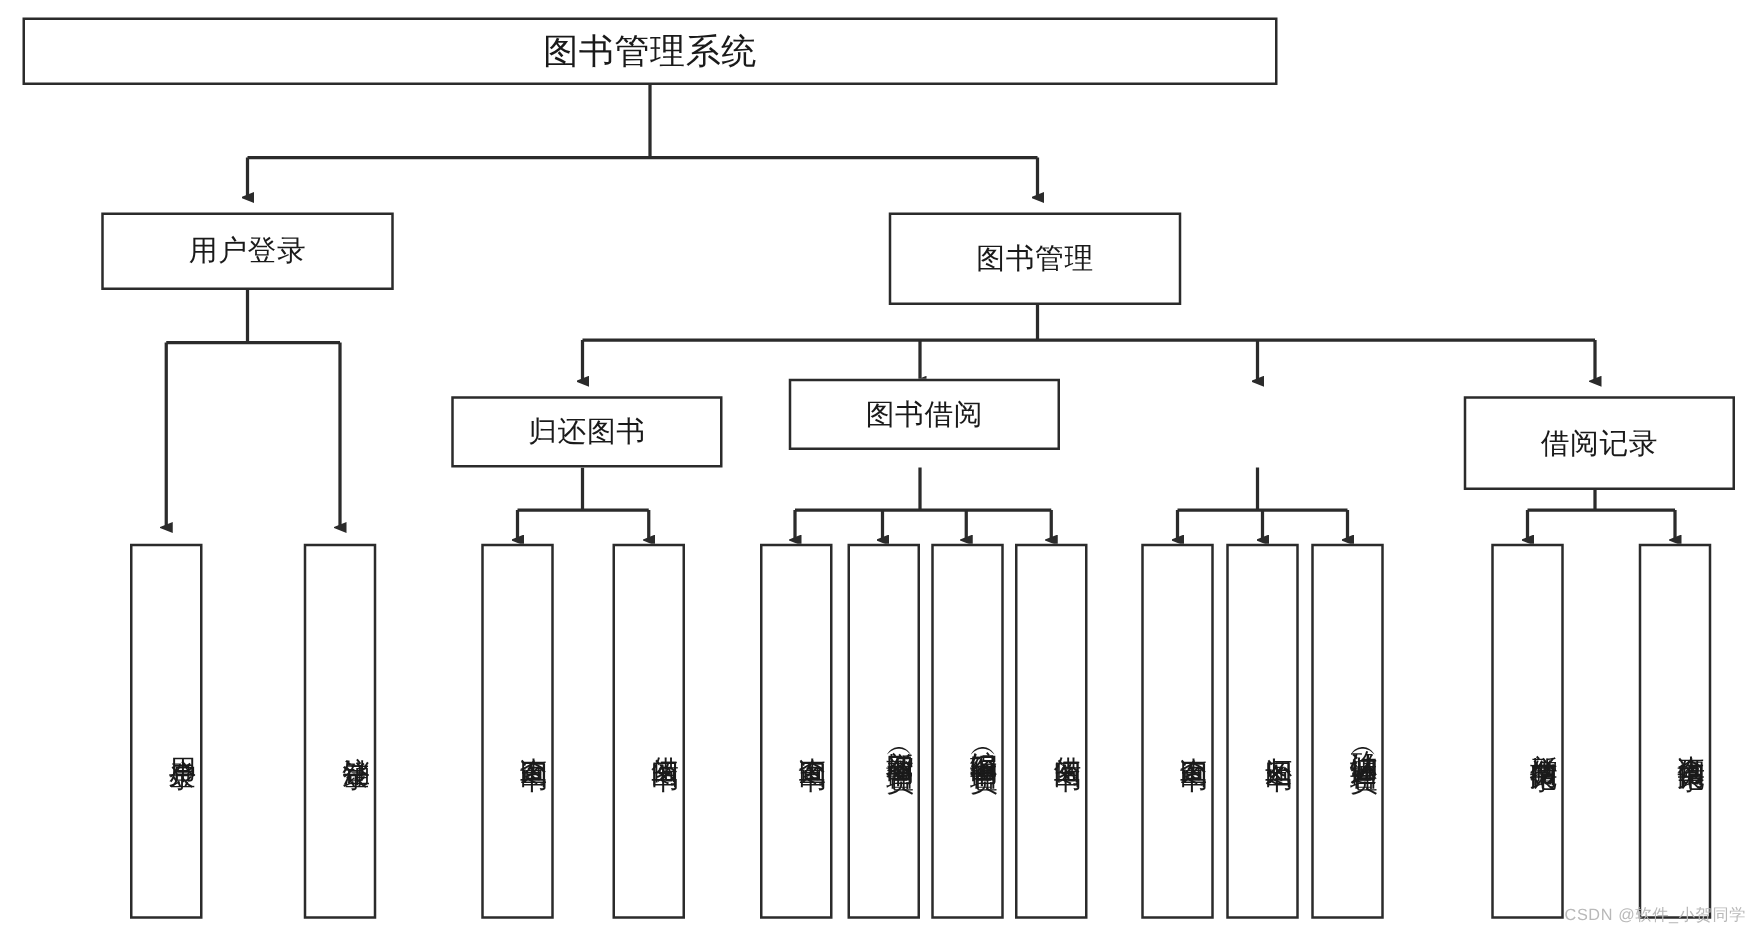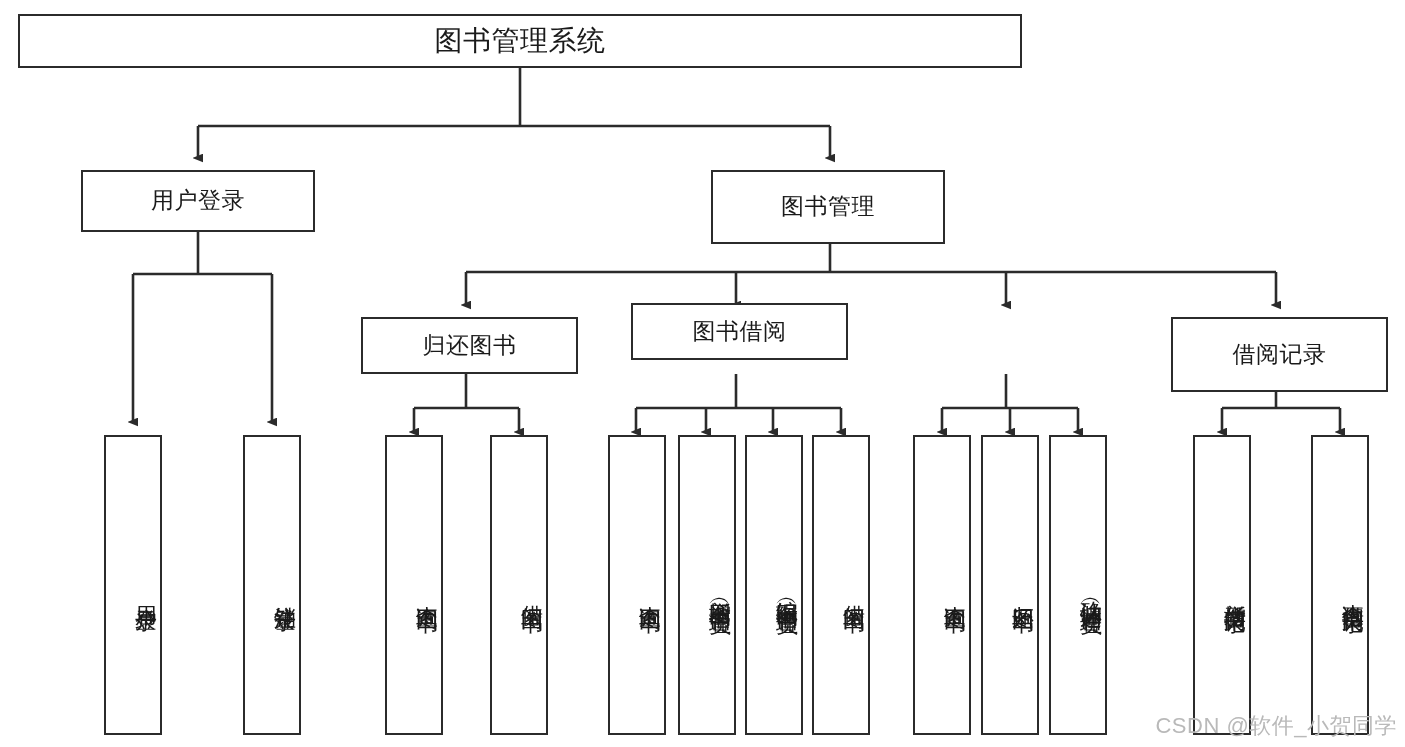--- a/index.html
+++ b/index.html
@@ -55,21 +55,21 @@
   }
   .node.vert .vtext {
     writing-mode: vertical-rl;
     text-orientation: upright;
     white-space: nowrap;
   }
   .watermark {
     position: absolute;
     right: 8px;
     bottom: 6px;
-    font-size: 22px;
+    font-size: 13px;
     color: #b9b9b9;
     letter-spacing: 0.5px;
     white-space: nowrap;
     font-family: "Liberation Sans", "DejaVu Sans", sans-serif;
   }
 </style>
 </head>
 <body>
 
 <div id="canvas">

